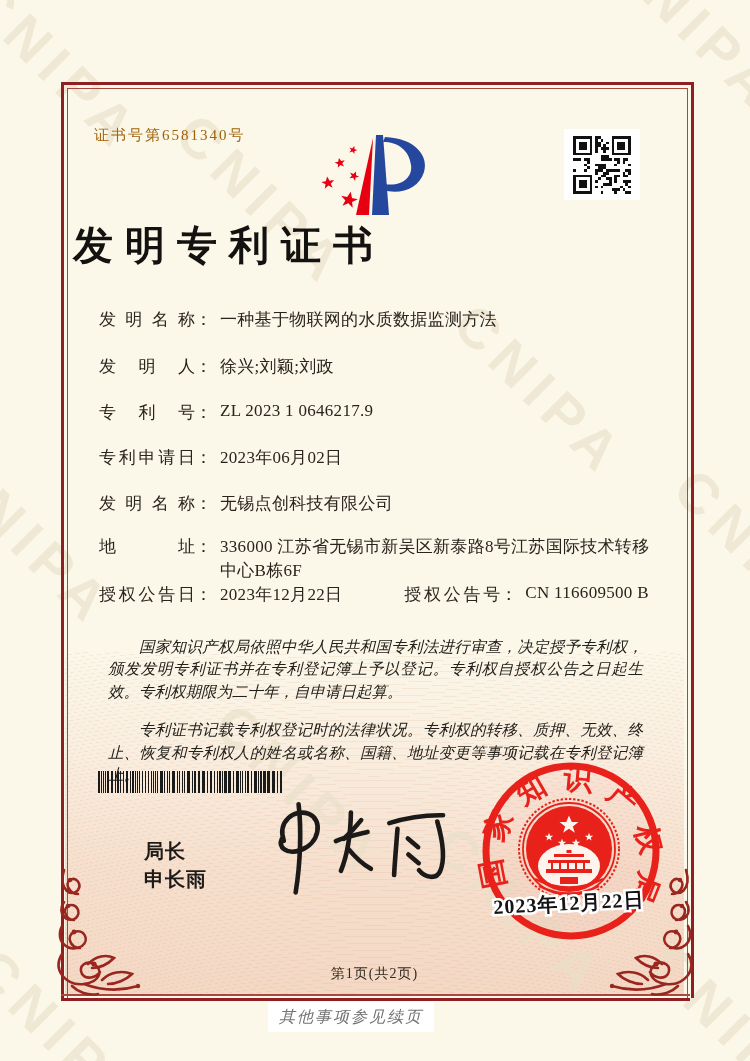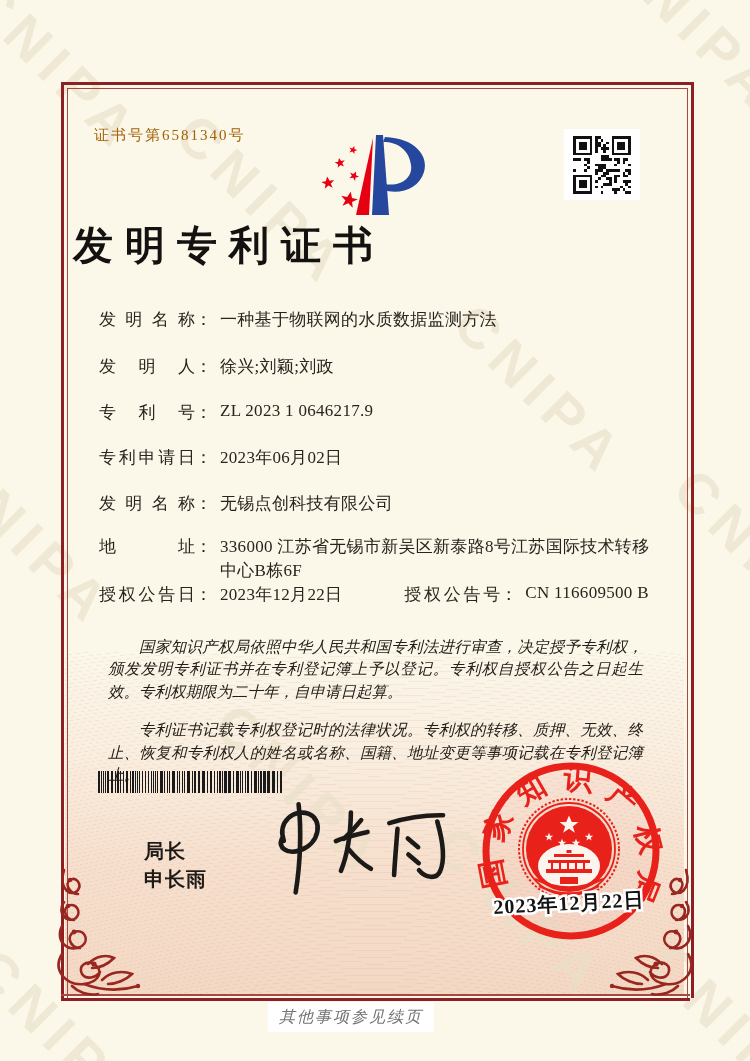--- a/index.html
+++ b/index.html
@@ -397,17 +397,18 @@
         <rect x="-9" y="28" width="18" height="7"></rect>
       </g>
       <g fill="none" stroke="#e8211a" stroke-width="2.4">
         <path d="M-34,30 Q0,47 34,30"></path>
         <path d="M-30,37 Q0,52 30,37"></path>
       </g>
     </g>
     <text x="93" y="151" text-anchor="middle" transform="rotate(-3 93 146)" font-size="20" font-weight="bold" fill="#141414" stroke="#ffffff" stroke-width="5" paint-order="stroke" letter-spacing="1" font-family="'Liberation Serif',serif">2023年12月22日</text>
   </svg>
 
+  <div class="content" id="page-footer">第1页(共2页)</div>
   <div class="content" id="note-box">
     <span>其他事项参见续页</span>
   </div>
 
 </div>
 
 </body></html>

